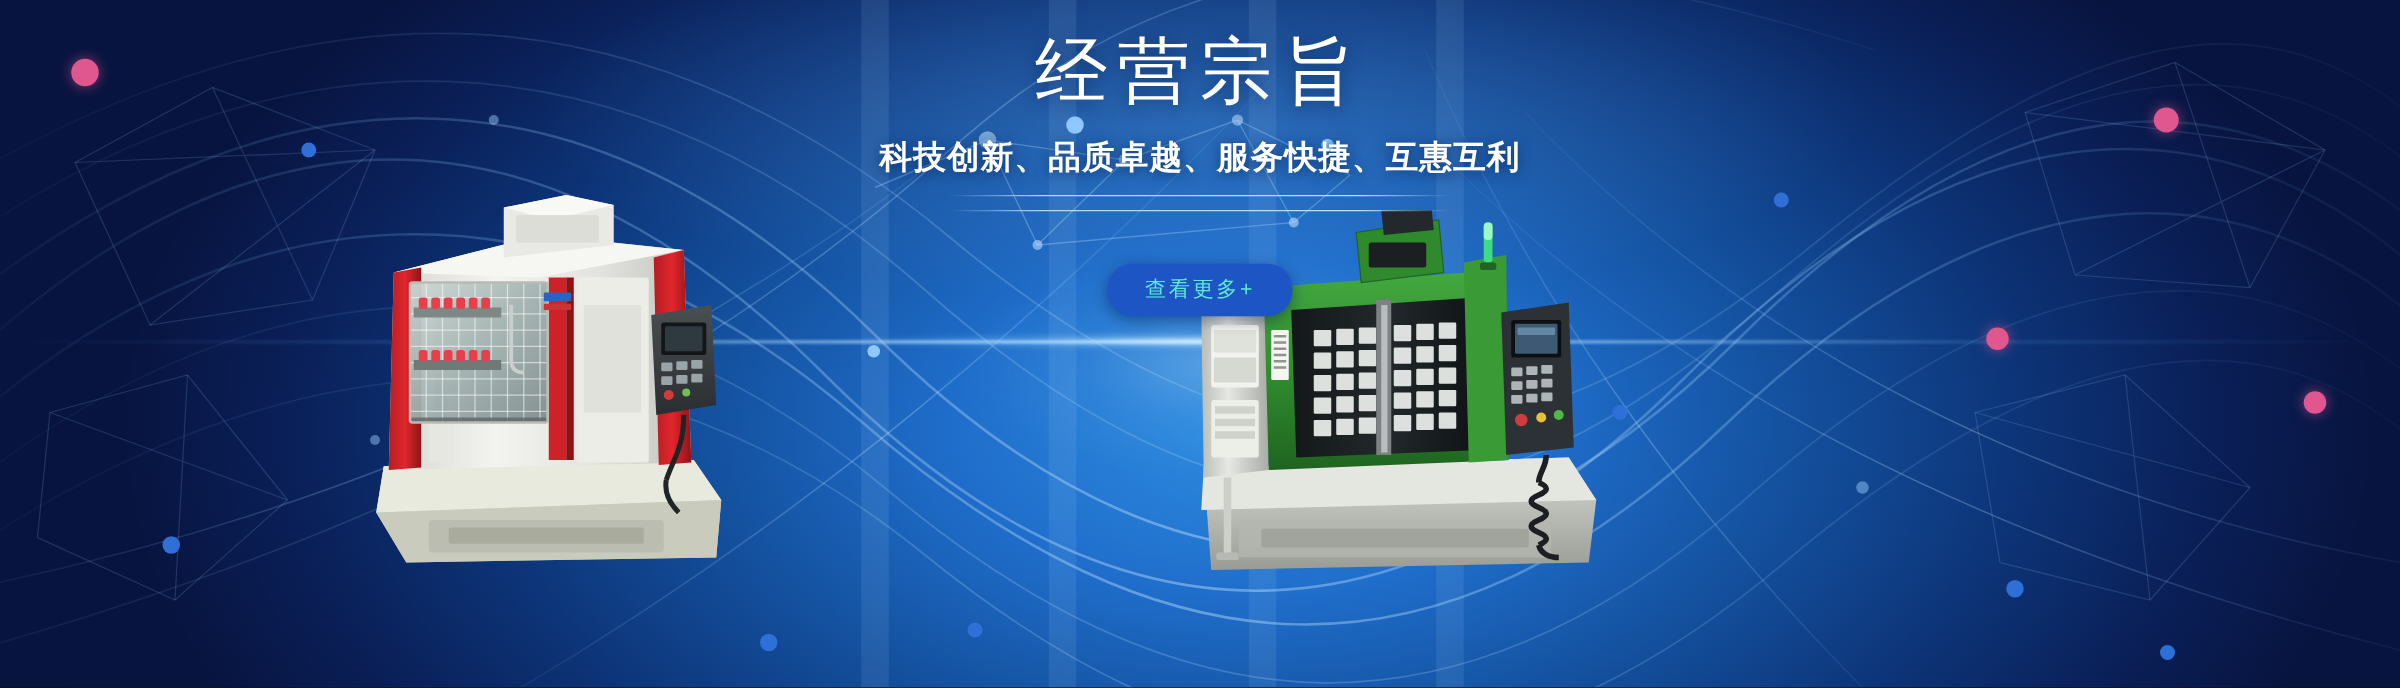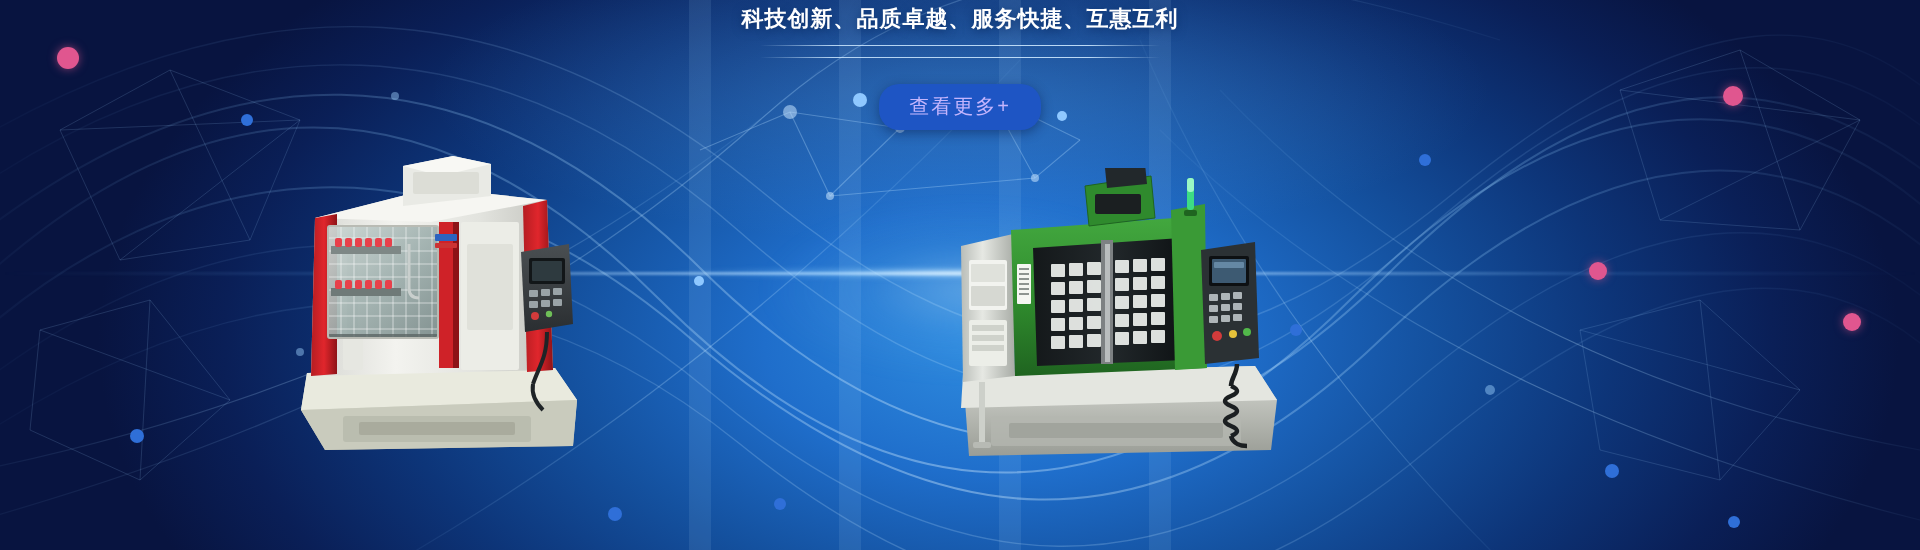--- a/index.html
+++ b/index.html
@@ -54,45 +54,45 @@
     z-index:6;
   }
   #title{
     margin:0;padding-top:24px;
     font-size:58px;line-height:1.18;
     font-weight:400;
     letter-spacing:8px;
     text-shadow:0 2px 14px rgba(8,40,95,.75);
   }
   #subtitle{
-    margin:0;padding-top:4px;
-    font-size:22px;line-height:1.35;
+    margin:12px;padding-top:4px;
+    font-size:26px;line-height:1.35;
     font-weight:bold;
     letter-spacing:1px;
     text-shadow:0 2px 10px rgba(8,40,95,.8);
   }
   .rule{
     width:400px;height:1px;margin:11px auto 10px auto;
     background:linear-gradient(90deg,rgba(190,225,255,0) 0%,rgba(205,232,255,.85) 18%,rgba(205,232,255,.9) 82%,rgba(190,225,255,0) 100%);
   }
   #tagline{
     margin:0;
     font-size:27px;line-height:1.3;
     font-weight:400;
     letter-spacing:1px;
     text-shadow:0 2px 10px rgba(8,40,95,.8);
   }
   #cta{
     display:inline-block;
-    margin-top:16px;
+    margin-top:32px;
     padding:9px 30px 10px 30px;
     border:none;border-radius:20px;
     background:#1e55c4;
-    color:#c4b5fd;
-    font-size:20px;letter-spacing:2px;
+    color:#5eead4;
+    font-size:17px;letter-spacing:2px;
     font-family:inherit;
     cursor:pointer;
     box-shadow:0 3px 12px rgba(4,22,66,.45);
   }
 
   
   .machine{position:absolute;z-index:5;}
 </style>
 </head>
 <body>
@@ -460,19 +460,20 @@
         <rect x="64" y="115" width="10" height="2"></rect>
       <rect x="64" y="120" width="10" height="2"></rect>
         <rect x="64" y="125" width="10" height="2"></rect>
     </g>
 
     <rect x="24" y="214" width="6" height="62" fill="#cdd0ca"></rect>
     <rect x="18" y="274" width="18" height="6" rx="2" fill="#b7bab4"></rect>
   </svg>
 
   <div id="copy">
+    <h1 id="title">经营宗旨</h1>
     <p id="subtitle">科技创新、品质卓越、服务快捷、互惠互利</p>
     <div class="rule"></div>
     <div class="rule"></div>
     <button id="cta">查看更多+</button>
   </div>
 
 </div>
 
 </body></html>

